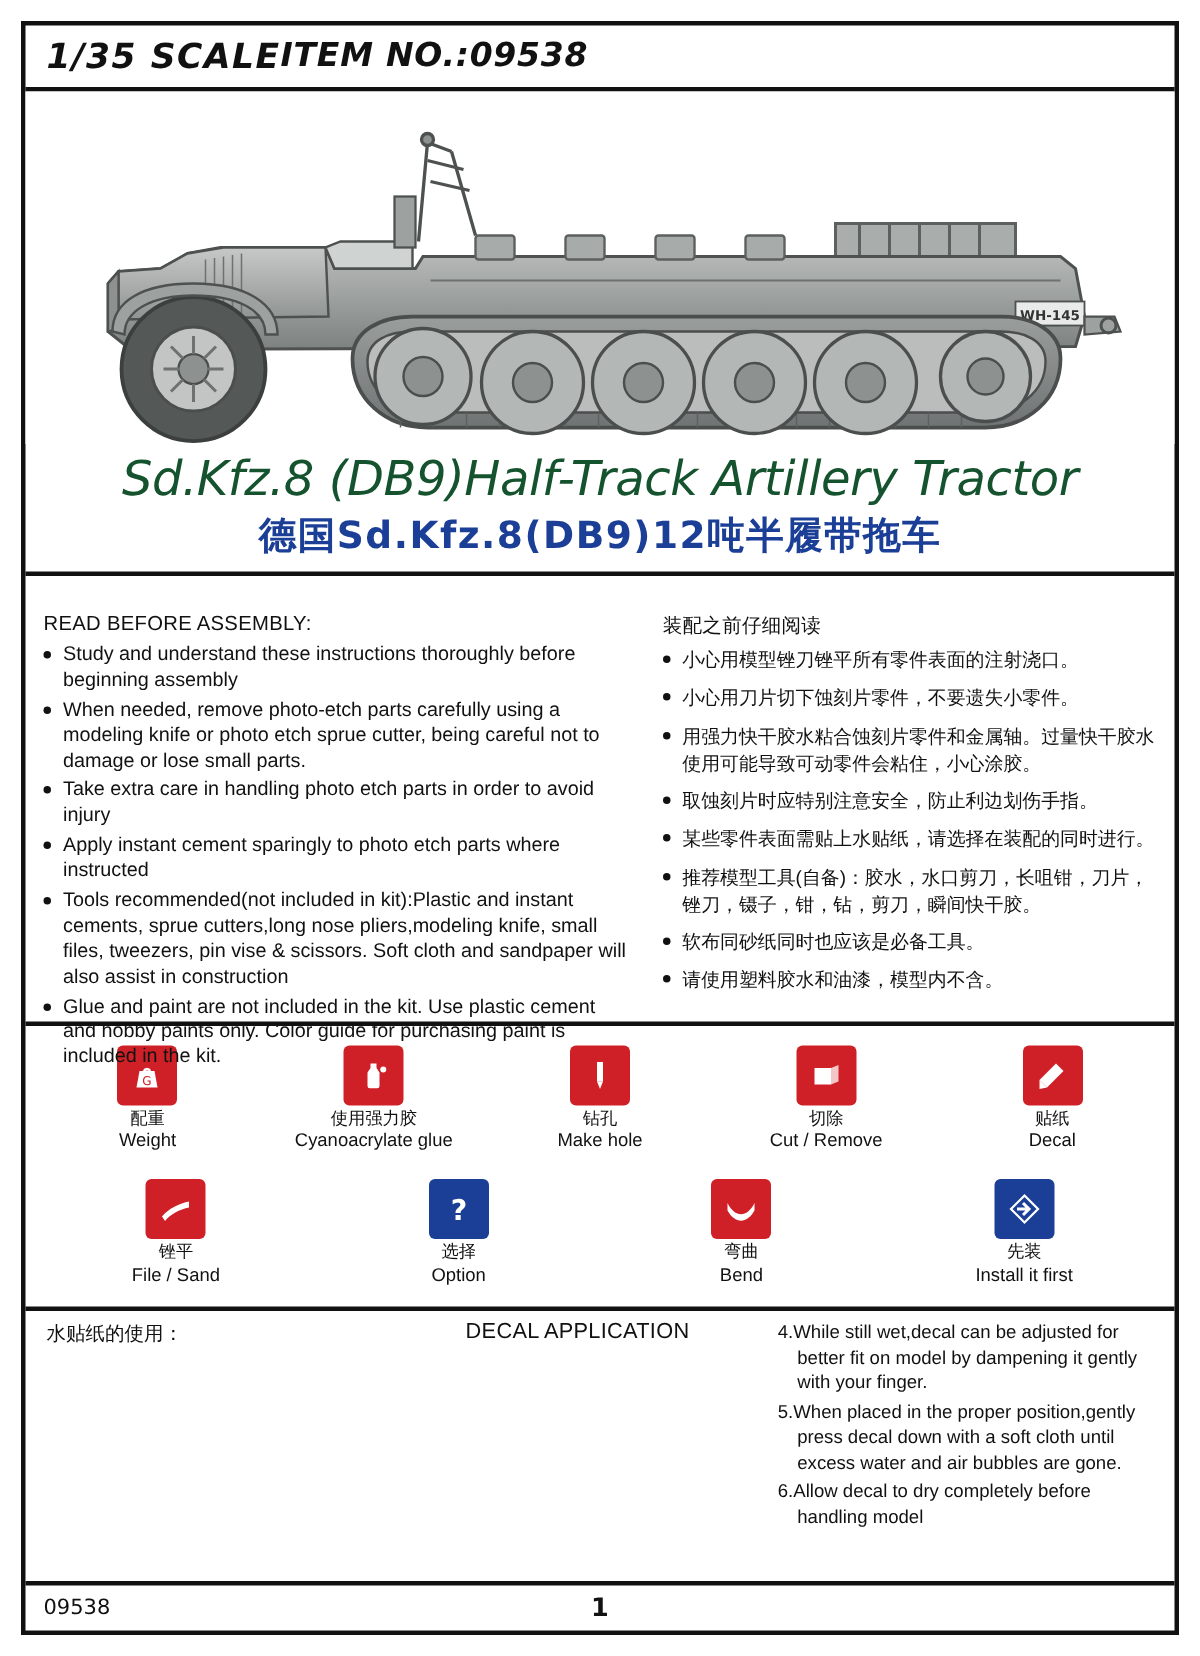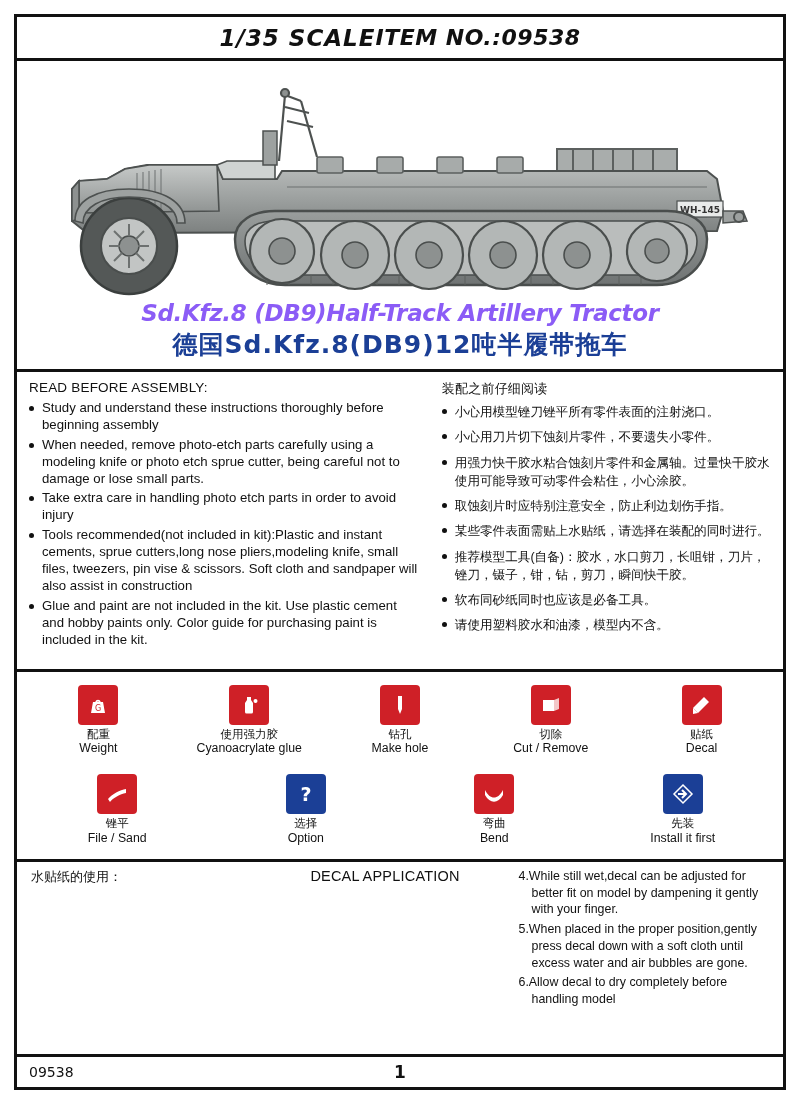--- a/index.html
+++ b/index.html
@@ -18,21 +18,21 @@
     border: 3px solid #111;
     display: flex;
     flex-direction: column;
   }
   
   .header {
     height: 44px;
     border-bottom: 3px solid #111;
     display: flex;
     align-items: center;
-    justify-content: center;
+    justify-content: flex-start;
     padding: 0 14px;
     flex: none;
   }
   .scale-label {
     font-family: "DejaVu Sans", sans-serif;
     font-weight: bold;
     font-style: italic;
     font-size: 23px;
     letter-spacing: 1px;
   }
@@ -54,42 +54,42 @@
   .art-svg { position:absolute; left:0; top:0; }
   
   .title-block {
     flex: none;
     border-bottom: 3px solid #111;
     padding: 4px 0 8px 0;
     text-align: center;
   }
   .title-en {
     font-family: "DejaVu Sans", sans-serif;
-    font-weight: bold;
+    font-weight: normal;
     font-style: italic;
-    font-size: 23px;
-    color: #8b5cf6;
+    font-size: 32px;
+    color: #14532d;
     letter-spacing: -0.3px;
     white-space: nowrap;
   }
   .title-cn {
     font-family: "DejaVu Sans", sans-serif;
     font-weight: bold;
     font-size: 25px;
     color: #1b3f96;
     margin-top: 2px;
     letter-spacing: 1px;
   }
   
   .instructions {
     flex: none;
     height: 300px;
     border-bottom: 3px solid #111;
     display: flex;
-    padding: 8px 10px 4px 10px;
+    padding: 24px 10px 4px 10px;
   }
   .col-en { width: 54%; padding-right: 8px; }
   .col-cn { width: 46%; padding-left: 10px; }
   .inst-head {
     font-size: 13.5px;
     margin: 0 0 5px 2px;
     letter-spacing: 0.2px;
   }
   .inst-head.cn { font-size: 13px; }
   ul.bullets { list-style: none; margin: 0; padding: 0; }
@@ -341,20 +341,21 @@
     <div class="title-cn">德国Sd.Kfz.8(DB9)12吨半履带拖车</div>
   </div>
 
   <div class="instructions">
     <div class="col-en">
       <div class="inst-head">READ BEFORE ASSEMBLY:</div>
       <ul class="bullets">
         <li>Study and understand these instructions thoroughly before beginning assembly</li>
         <li>When needed, remove photo-etch parts carefully using a modeling knife or photo etch sprue cutter, being careful not to damage or lose small parts.</li>
         <li>Take extra care in handling photo etch parts in order to avoid injury</li>
+        <li>Apply instant cement sparingly to photo etch parts where instructed</li>
         <li>Tools recommended(not included in kit):Plastic and instant cements, sprue cutters,long nose pliers,modeling knife, small files, tweezers, pin vise &amp; scissors. Soft cloth and sandpaper will also assist in construction</li>
         <li>Glue and paint are not included in the kit. Use plastic cement and hobby paints only. Color guide for purchasing paint is included in the kit.</li>
       </ul>
     </div>
     <div class="col-cn">
       <div class="inst-head cn">装配之前仔细阅读</div>
       <ul class="bullets cn">
         <li>小心用模型锉刀锉平所有零件表面的注射浇口。</li>
         <li>小心用刀片切下蚀刻片零件，不要遗失小零件。</li>
         <li>用强力快干胶水粘合蚀刻片零件和金属轴。过量快干胶水使用可能导致可动零件会粘住，小心涂胶。</li>

